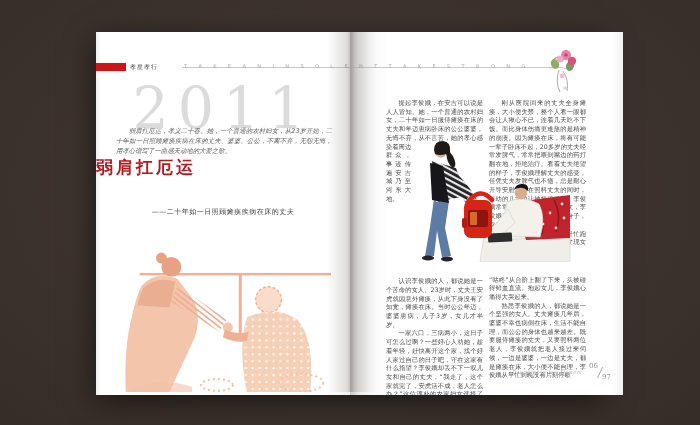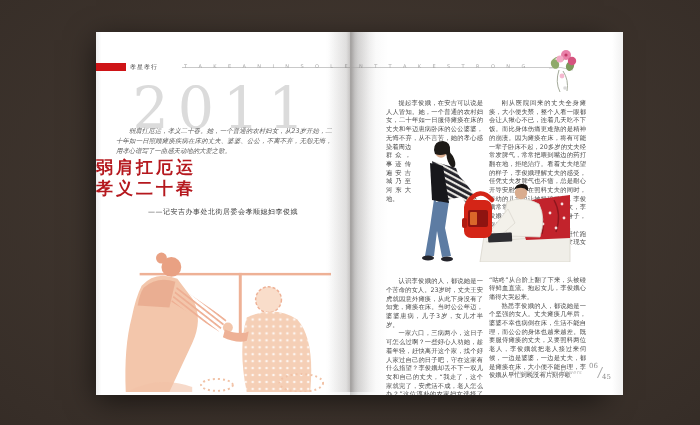--- a/index.html
+++ b/index.html
@@ -81,23 +81,22 @@
 
 <div class="spread">
 
   <div class="page page-left">
     <div class="red-bar"></div>
     <div class="section-label">孝星孝行</div>
     <div class="year">2011</div>
     <div class="intro">弱肩扛厄运，孝义二十春。她，一个普通的农村妇女，从23岁开始，二十年如一日照顾瘫痪疾病在床的丈夫、婆婆、公公，不离不弃，无怨无悔，用孝心谱写了一曲感天动地的大爱之歌。</div>
     <div class="feature-title">
       <div>弱肩扛厄运</div>
-      <div>孝义二十春</div>
-    </div>
-    <div class="feature-subtitle">——记安吉办事处北街居委会孝顺媳妇李俊娥</div>
+    </div>
+    <div class="feature-subtitle">——二十年如一日照顾瘫痪疾病在床的丈夫</div>
 
     <svg class="illustration" viewBox="0 0 235 145">
       <defs>
         <pattern id="ist" width="4.5" height="4.5" patternUnits="userSpaceOnUse" patternTransform="rotate(38)">
           <rect width="4.5" height="1.7" fill="#eeae92"></rect>
         </pattern>
         <pattern id="idots" width="7" height="7" patternUnits="userSpaceOnUse">
           <circle cx="2" cy="2" r="1.3" fill="#ffffff"></circle>
         </pattern>
       </defs>
@@ -186,21 +185,21 @@
 
       <path d="M64 64 Q76 48 88 62" stroke="#d42517" stroke-width="4.5" fill="none" stroke-linecap="round"></path>
       <rect x="60" y="62" width="28" height="38" rx="7" fill="#d42517"></rect>
       <rect x="64" y="72" width="20" height="17" rx="2" fill="#8e1410"></rect>
       <rect x="66" y="74" width="7" height="13" rx="1" fill="#e8762f" opacity="0.85"></rect>
       <rect x="58" y="80" width="5" height="10" rx="2" fill="#b01c12"></rect>
     </svg>
 
     <div class="footer">
       <span class="footer-caption">Daughter-in-law Flowers</span>
-      <span class="page-frac"><span class="num">06</span><span class="slash">/</span><span class="den">45</span></span>
+      <span class="page-frac"><span class="num">06</span><span class="slash">/</span><span class="den">97</span></span>
     </div>
   </div>
 
   <div class="head-rule"></div>
   <div class="head-letters">T A K E A N I N S O L E N T T A K E S T R O N G</div>
 
   <svg class="corner-flower" viewBox="0 0 38 50">
     <path d="M6 22 Q18 20 30 24" stroke="#bdbdbd" stroke-width="0.8" fill="none"></path>
     <path d="M16 24 Q12 36 17 46 M20 25 Q26 34 24 45" stroke="#9aa08e" stroke-width="0.9" fill="none"></path>
     <path d="M10 14 Q16 8 20 14 Q24 8 29 13" stroke="#8faa6b" stroke-width="1.2" fill="none"></path>

